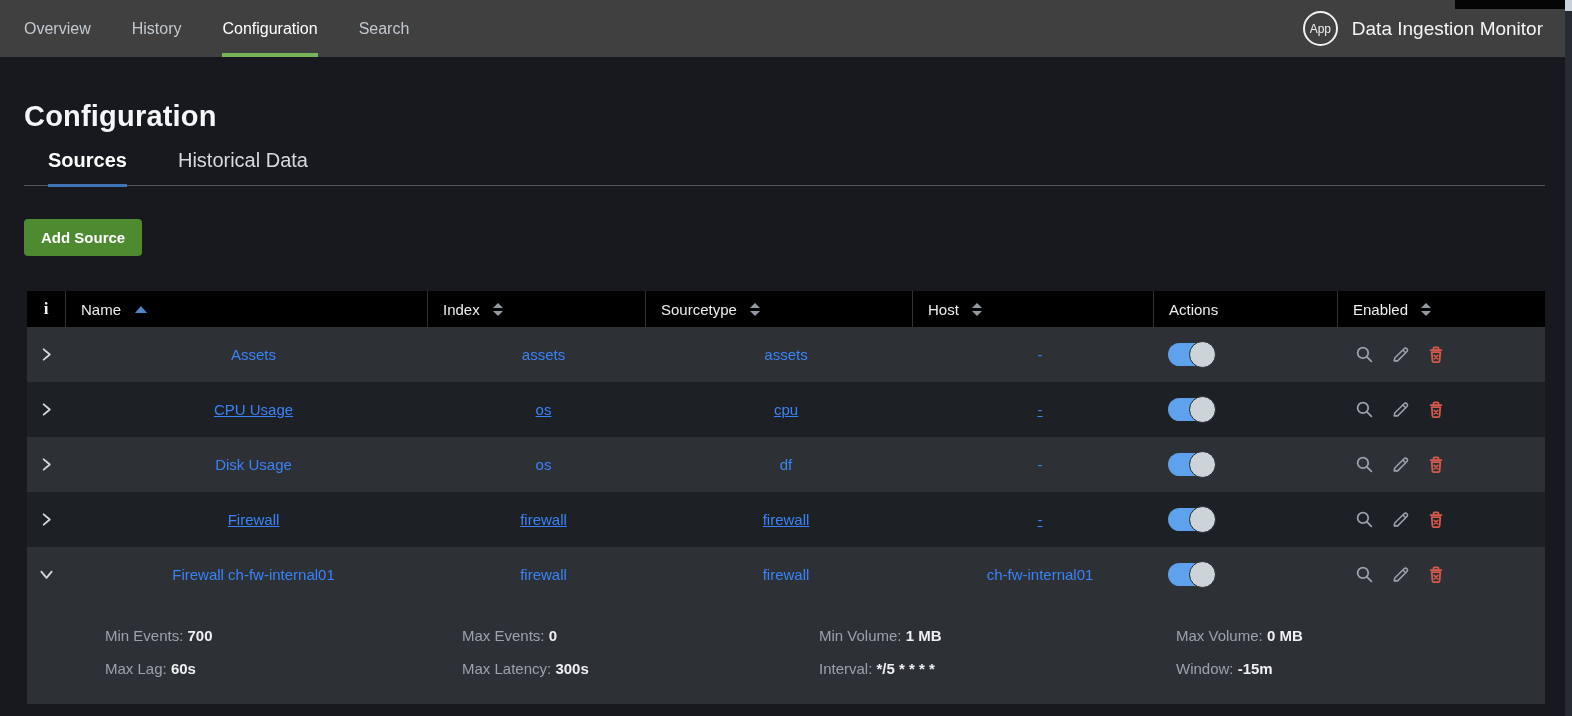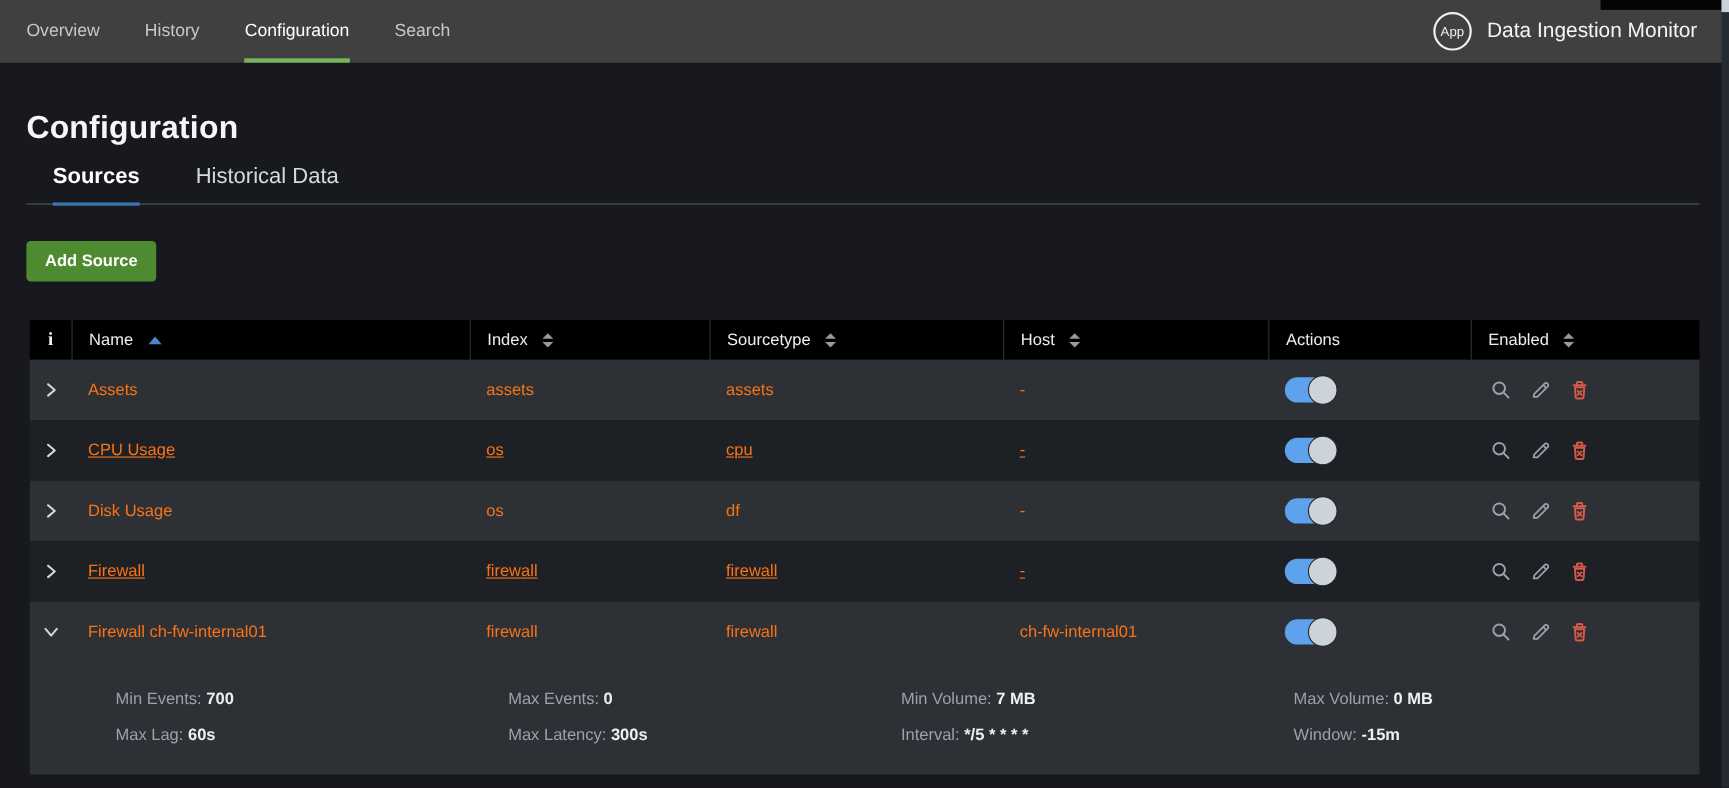--- a/index.html
+++ b/index.html
@@ -85,21 +85,21 @@
     width:0;height:0;border-left:5px solid transparent;border-right:5px solid transparent;
     border-bottom:5px solid #949aa1;
   }
   .sort-both .down {
     width:0;height:0;border-left:5px solid transparent;border-right:5px solid transparent;
     border-top:5px solid #949aa1;
   }
 
   .t-row {
     display:grid; grid-template-columns:38px 362px 218px 267px 241px 184px 208px;
-    height:55px; align-items:center; color:#f97316;
+    height:55px; align-items:center; color:#3b82f6;text-align:center;
   }
   .row-light { background:#2d3136; }
   .row-dark  { background:#1d2126;text-decoration:underline; }
   .td { padding-left:15px; overflow:hidden; white-space:nowrap; }
   .td.expander { display:flex; justify-content:center; padding-left:0; cursor:pointer; }
   .chev svg { display:block; }
 
   .toggle {
     position:relative; width:45px; height:23px; margin-left:15px;
     background:#5ea1ec; border-radius:12px; cursor:pointer;
@@ -420,21 +420,21 @@
                   <path d="M6.4 9.3 l3.2 3.2 M9.6 9.3 l-3.2 3.2" stroke="#d6594a" stroke-width="1.5" stroke-linecap="round"></path>
                 </svg>
               </span>
             </span>
           </div>
         </div>
         <div class="details">
           <div class="details-line">
             <div class="detail-item"><span class="detail-label">Min Events: </span><span class="detail-value">700</span></div>
             <div class="detail-item"><span class="detail-label">Max Events: </span><span class="detail-value">0</span></div>
-            <div class="detail-item"><span class="detail-label">Min Volume: </span><span class="detail-value">7 MB</span></div>
+            <div class="detail-item"><span class="detail-label">Min Volume: </span><span class="detail-value">1 MB</span></div>
             <div class="detail-item"><span class="detail-label">Max Volume: </span><span class="detail-value">0 MB</span></div>
           </div>
           <div class="details-line">
             <div class="detail-item"><span class="detail-label">Max Lag: </span><span class="detail-value">60s</span></div>
             <div class="detail-item"><span class="detail-label">Max Latency: </span><span class="detail-value">300s</span></div>
             <div class="detail-item"><span class="detail-label">Interval: </span><span class="detail-value">*/5 * * * *</span></div>
             <div class="detail-item"><span class="detail-label">Window: </span><span class="detail-value">-15m</span></div>
           </div>
         </div>
       </div>

